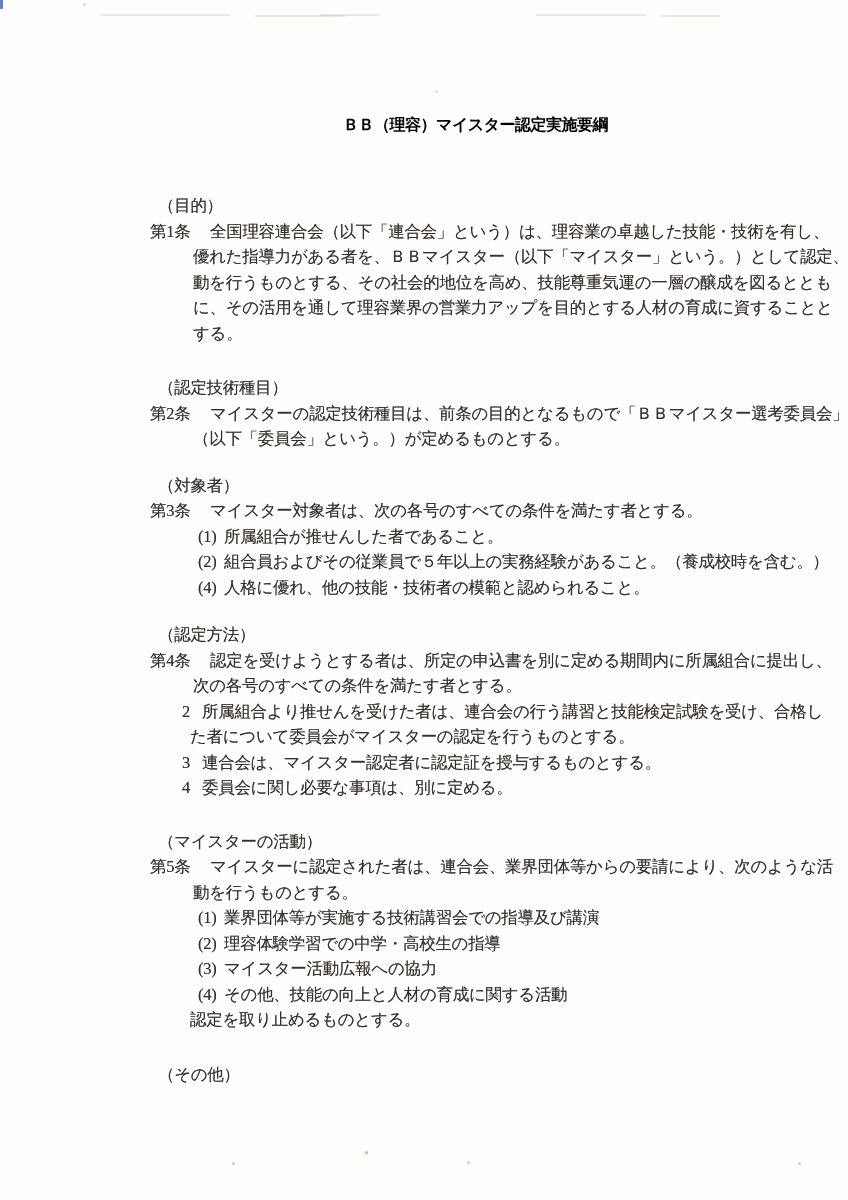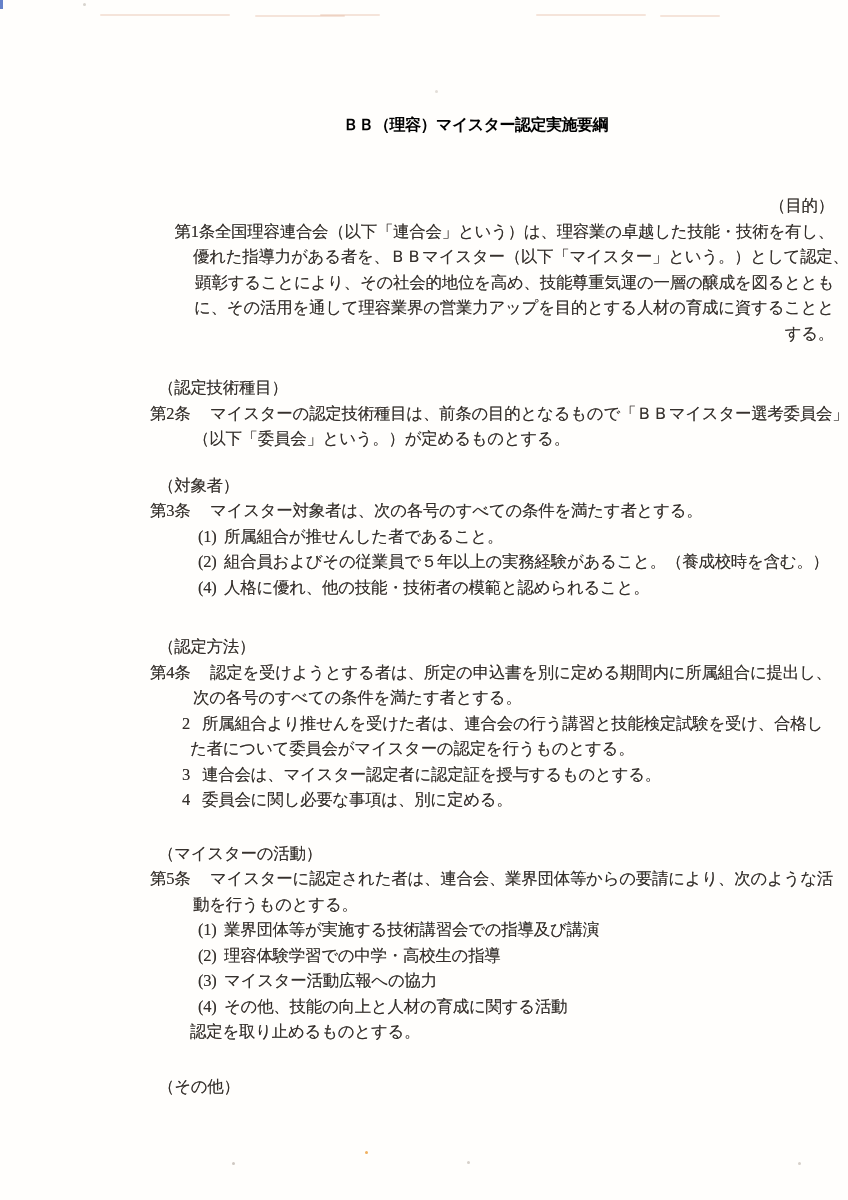--- a/index.html
+++ b/index.html
@@ -24,24 +24,24 @@
     font-family: "Liberation Sans", "DejaVu Sans", sans-serif;
     font-weight: bold;
     font-size: 16px;
     letter-spacing: -0.5px;
     line-height: 26px;
     margin: 0 0 0 193px;
     color: #000000;
     white-space: nowrap;
   }
   .sec { margin: 0; }
-  .sec-0 { margin-top: 55px; text-align: right; }
+  .sec-0 { margin-top: 55px; }
   .sec-1 { margin-top: 29px; }
   .sec-2 { margin-top: 21px; }
-  .sec-3 { margin-top: 34px; }
+  .sec-3 { margin-top: 22px; }
   .sec-4 { margin-top: 28px; }
   .sec-5 { margin-top: 29px; }
   .line {
     font-size: 16.5px;
     letter-spacing: -0.3px;
     line-height: 25.5px;
     height: 25.5px;
     white-space: nowrap;
     text-shadow: 0 0 0.6px rgba(53,48,44,0.55);
   }
@@ -88,21 +88,21 @@
   <div class="speck sp-6"></div>
 
   <div class="content">
 
     <h1 class="doc-title">ＢＢ（理容）マイスター認定実施要綱</h1>
 
     <div class="sec sec-0">
       <div class="line heading">（目的）</div>
       <div class="line art"><span class="art-no">第1条</span><span>全国理容連合会（以下「連合会」という）は、理容業の卓越した技能・技術を有し、</span></div>
       <div class="line cont">優れた指導力がある者を、ＢＢマイスター（以下「マイスター」という。）として認定、</div>
-      <div class="line cont">顕彰することにより、その社会的地位を高め、技能尊重気運の一層の醸成を図るととも</div>
+      <div class="line cont">動を行うものとする、その社会的地位を高め、技能尊重気運の一層の醸成を図るととも</div>
       <div class="line cont">に、その活用を通して理容業界の営業力アップを目的とする人材の育成に資することと</div>
       <div class="line cont">する。</div>
     </div>
 
     <div class="sec sec-1">
       <div class="line heading">（認定技術種目）</div>
       <div class="line art"><span class="art-no">第2条</span><span>マイスターの認定技術種目は、前条の目的となるもので「ＢＢマイスター選考委員会」</span></div>
       <div class="line cont">（以下「委員会」という。）が定めるものとする。</div>
     </div>
 

